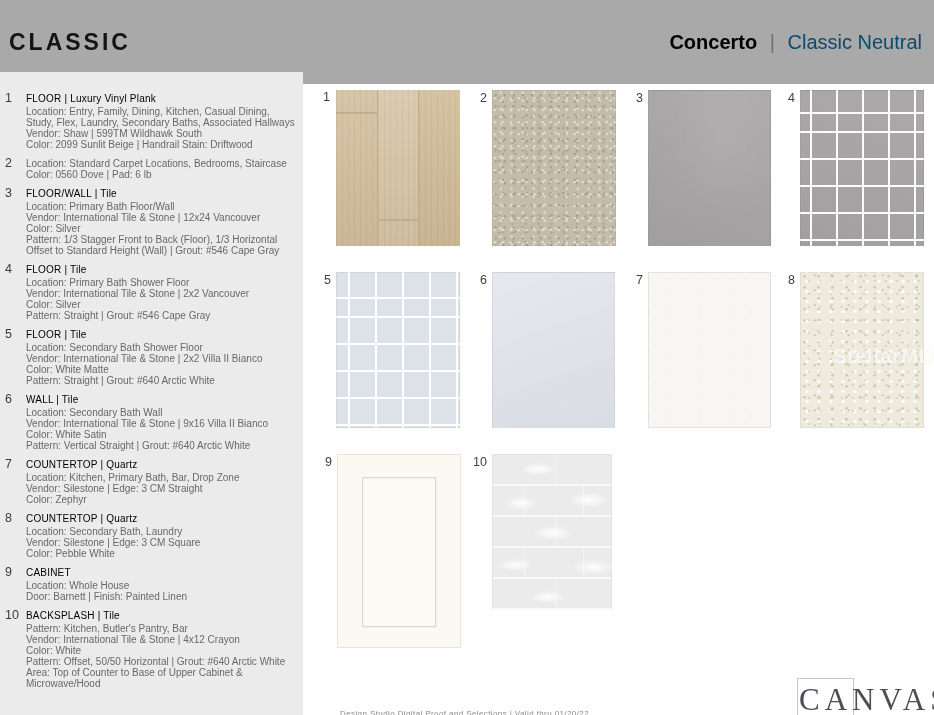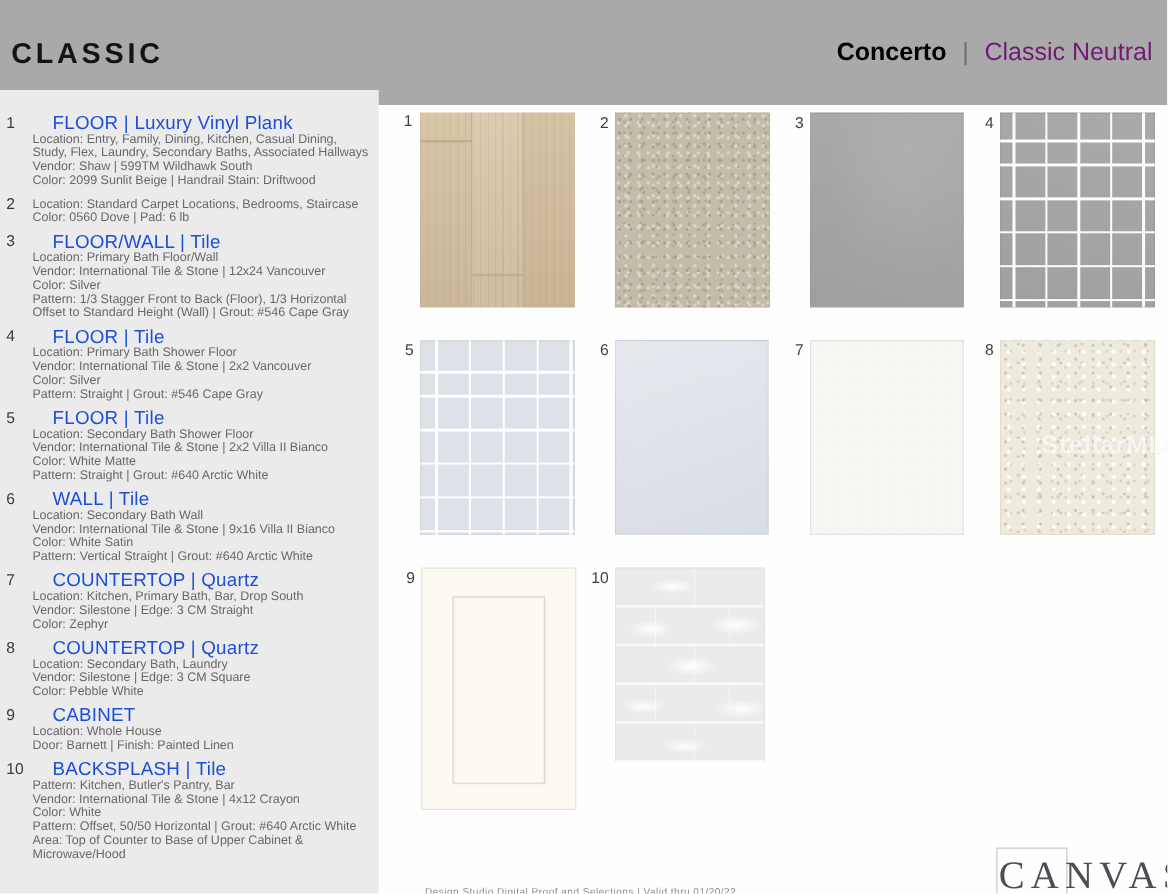--- a/index.html
+++ b/index.html
@@ -7,30 +7,30 @@
         font-family:"Liberation Sans",sans-serif;}
 
   
   .header{position:absolute;left:0;top:0;width:934px;height:84px;background:#a9a9a9;
           display:flex;align-items:center;justify-content:space-between;box-sizing:border-box;
           padding:0 12px 0 9px;}
   .brand{font-size:23px;font-weight:bold;letter-spacing:3px;color:#141414;}
   .scheme{font-size:20px;color:#333;}
   .scheme .coll{font-weight:bold;color:#000000;}
   .scheme .sep{color:#6f6f6f;padding:0 7px;font-weight:normal;}
-  .scheme .pal{color:#701a75;}
+  .scheme .pal{color:#0c4a6e;}
 
   
   .sidebar{position:absolute;left:0;top:72px;width:303px;height:643px;background:#ebebeb;
            overflow:hidden;box-sizing:border-box;padding-top:19px;}
   .spec{display:flex;margin-bottom:6px;}
   .spec .num{flex:none;width:26px;box-sizing:border-box;padding-left:5px;
              font-size:12.5px;line-height:15px;color:#3a3a3a;}
   .spec .body{flex:1;padding-right:8px;min-width:0;}
-  .spec .title{font-size:15px;line-height:15px;color:#1d4ed8;letter-spacing:.2px;margin-left:16px;}
+  .spec .title{font-size:10px;line-height:15px;color:#000000;letter-spacing:.2px;}
   .spec .line{font-size:10px;line-height:11px;color:#686868;}
   .spec .line:first-of-type{margin-top:2px;}
 
   
   .swatch{position:absolute;box-sizing:border-box;border:1px solid rgba(0,0,0,0.05);}
   .swnum{position:absolute;left:-26px;top:0;width:20px;text-align:right;
          font-size:12.5px;color:#3f3f3f;}
 
   .sw1{left:336px;top:90px;width:124px;height:156px;display:flex;border:none;}
   .plank{flex:1;position:relative;
@@ -192,21 +192,21 @@
         <div class="line">Vendor: International Tile &amp; Stone | 9x16 Villa II Bianco</div>
         <div class="line">Color: White Satin</div>
         <div class="line">Pattern: Vertical Straight | Grout: #640 Arctic White</div>
       </div>
     </div>
 
     <div class="spec">
       <div class="num">7</div>
       <div class="body">
         <div class="title">COUNTERTOP | Quartz</div>
-        <div class="line">Location: Kitchen, Primary Bath, Bar, Drop South</div>
+        <div class="line">Location: Kitchen, Primary Bath, Bar, Drop Zone</div>
         <div class="line">Vendor: Silestone | Edge: 3 CM Straight</div>
         <div class="line">Color: Zephyr</div>
       </div>
     </div>
 
     <div class="spec">
       <div class="num">8</div>
       <div class="body">
         <div class="title">COUNTERTOP | Quartz</div>
         <div class="line">Location: Secondary Bath, Laundry</div>

